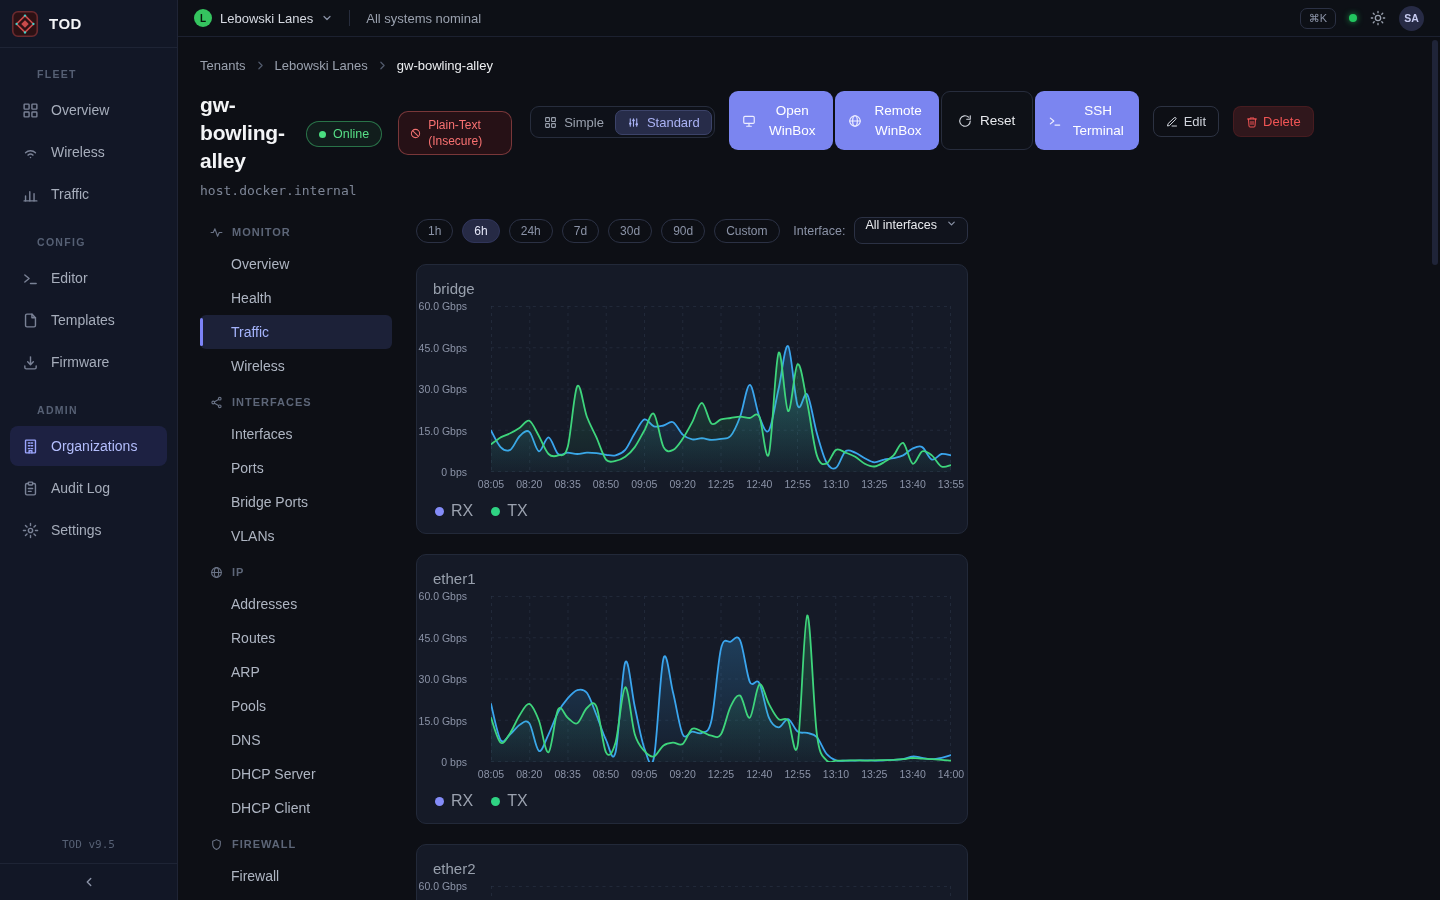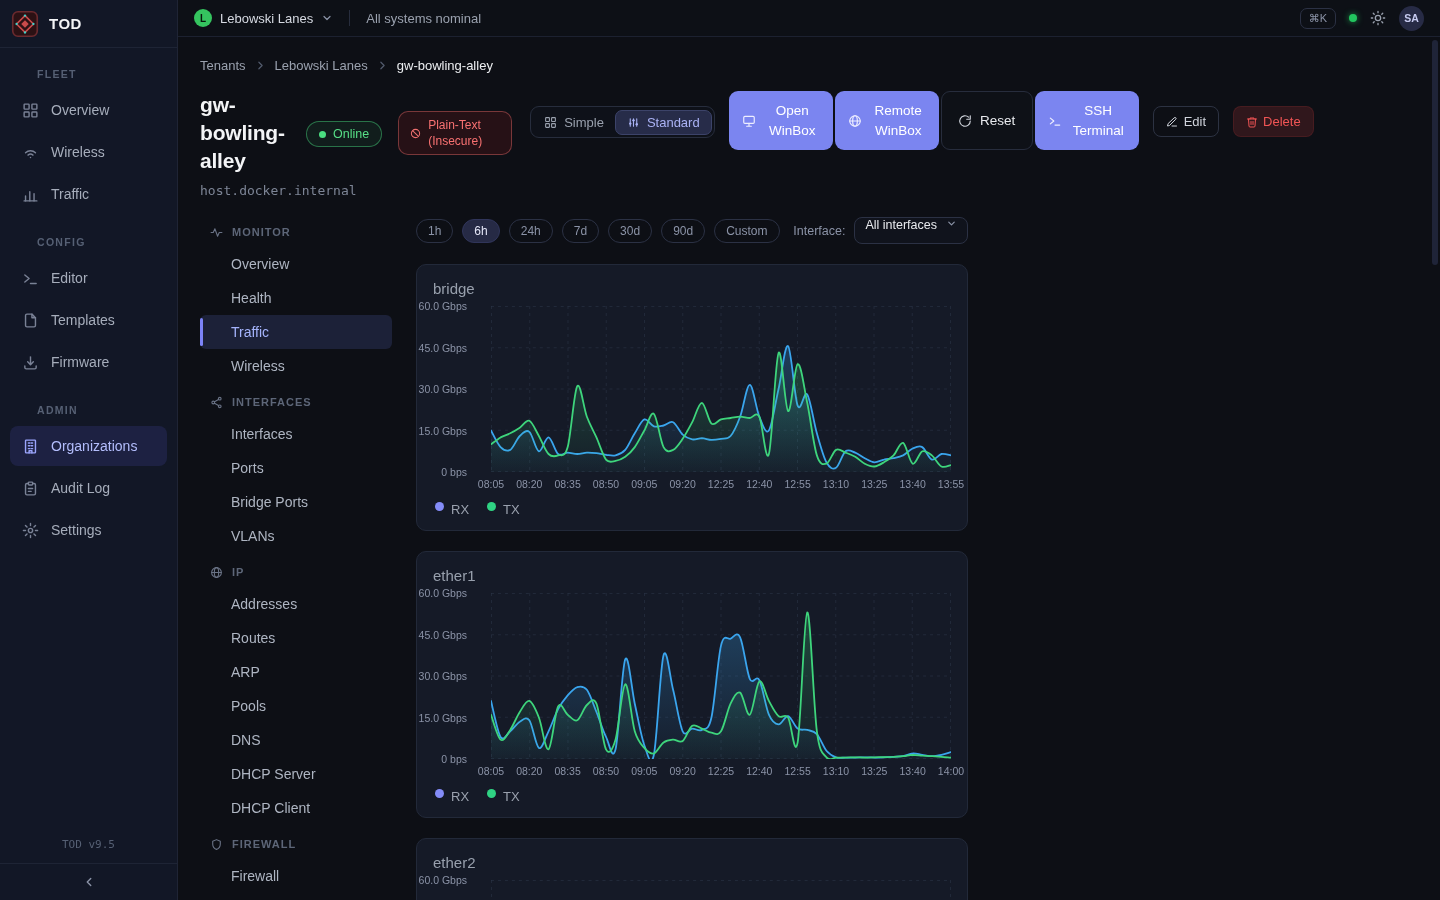--- a/index.html
+++ b/index.html
@@ -93,21 +93,21 @@
 
   .chart-card { margin-top:20px; background:#151a27; border:1px solid #222939; border-radius:10px; padding:15px 16px 13px; }
   .chart-title { font-size:15px; color:#98a0ad; margin-bottom:9px; }
   .chart-body { display:flex; }
   .y-axis { position:relative; width:58px; flex:0 0 58px; height:166px; }
   .y-tick { position:absolute; right:24px; transform:translateY(-50%); font-size:10.5px; color:#8b93a7; white-space:nowrap; }
   .plot { flex:1; height:166px; }
   .x-axis { position:relative; margin-left:58px; height:17px; margin-top:4px; }
   .x-tick { position:absolute; transform:translateX(-50%); font-size:10.5px; color:#8b93a7; white-space:nowrap; top:2px; }
   .legend { display:flex; gap:18px; margin-top:9px; padding-left:2px; }
-  .legend-item { display:flex; align-items:flex-start; gap:7px; font-size:13px; color:#9aa1ae; }
+  .legend-item { display:flex; align-items:center; gap:7px; font-size:16px; color:#9aa1ae; }
   .legend-dot { width:9px; height:9px; border-radius:50%; }
 
   .scroll-thumb { position:absolute; right:2px; top:40px; width:6px; height:225px; border-radius:3px; background:#1f2438; }
 </style>
 </head>
 <body>
 
 <div id="app">
 
   <aside class="sidebar">

